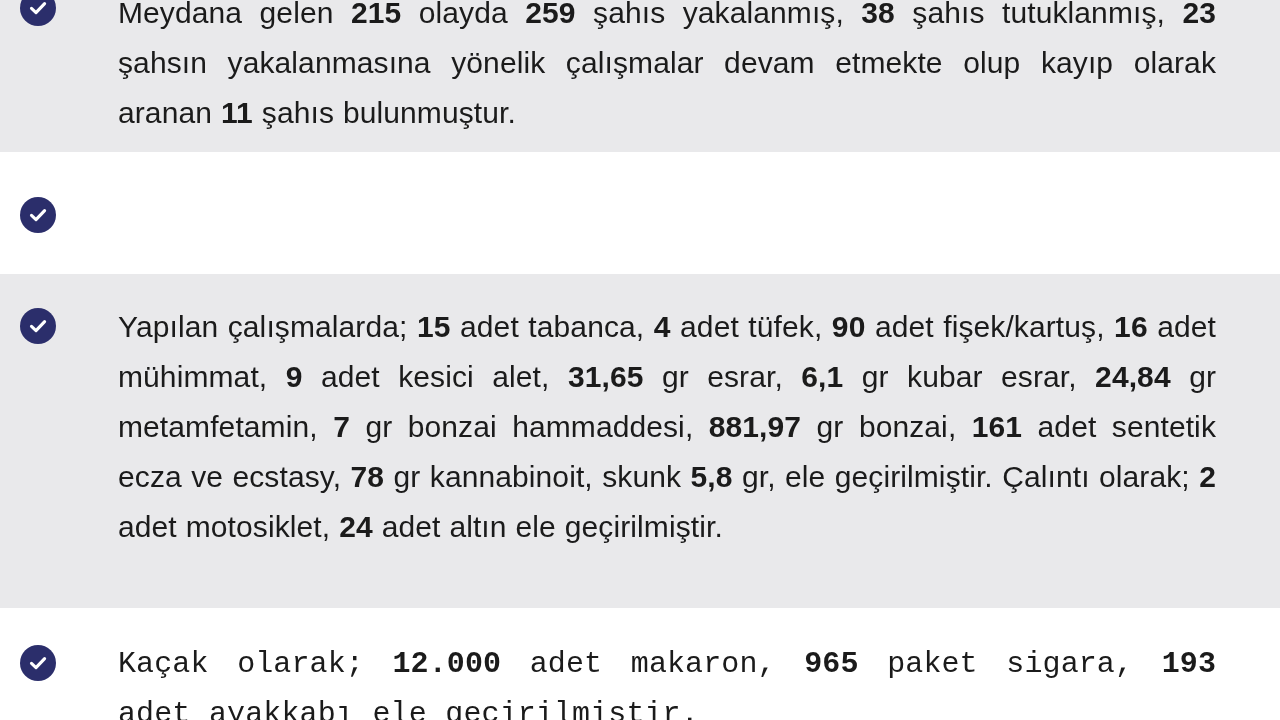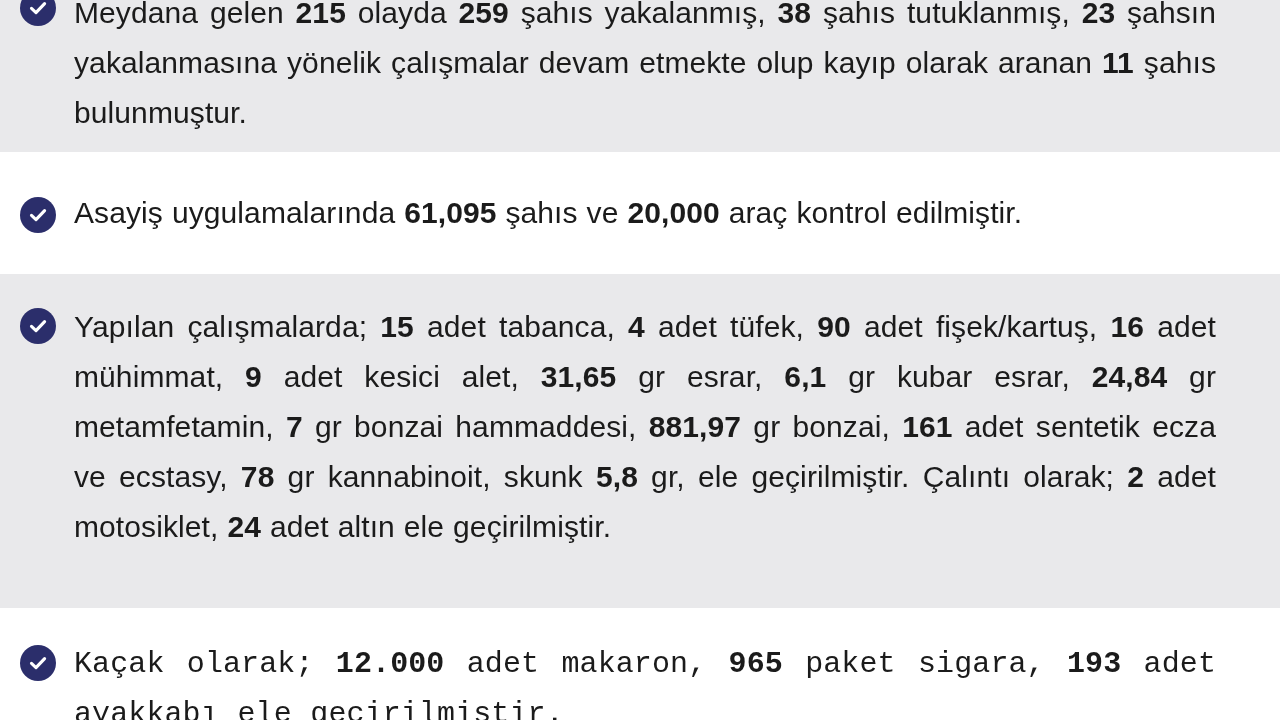--- a/index.html
+++ b/index.html
@@ -17,20 +17,21 @@
     width: 1280px;
     height: 720px;
     position: relative;
     background: #ffffff;
   }
   .block {
     display: flex;
     align-items: flex-start;
     box-sizing: border-box;
     padding: 0 64px 0 20px;
+    gap: 44px;
   }
   .block.shaded {
     background: #e9e9eb;
   }
   .block.plain {
     background: #ffffff;
   }
   .check-icon {
     flex: 0 0 auto;
     width: 36px;
@@ -107,21 +108,20 @@
     </span>
     <div class="block-text">Meydana gelen <b>215</b> olayda <b>259</b> şahıs yakalanmış, <b>38</b> şahıs tutuklanmış, <b>23</b> şahsın yakalanmasına yönelik çalışmalar devam etmekte olup kayıp olarak aranan <b>11</b> şahıs bulunmuştur.</div>
   </div>
 
   <div class="block plain" id="block-2">
     <span class="check-icon">
       <svg width="20" height="20" viewBox="0 0 20 20" aria-hidden="true">
         <path d="M3.5 10.4 L8 14.6 L16.6 5.6" fill="none" stroke="#ffffff" stroke-width="3.1" stroke-linecap="round" stroke-linejoin="round"></path>
       </svg>
     </span>
-    <div class="block-text">Asayiş uygulamalarında <b>61,095</b> şahıs ve <b>20,000</b> araç kontrol edilmiştir.</div>
   </div>
 
   <div class="block shaded" id="block-3">
     <span class="check-icon">
       <svg width="20" height="20" viewBox="0 0 20 20" aria-hidden="true">
         <path d="M3.5 10.4 L8 14.6 L16.6 5.6" fill="none" stroke="#ffffff" stroke-width="3.1" stroke-linecap="round" stroke-linejoin="round"></path>
       </svg>
     </span>
     <div class="block-text">Yapılan çalışmalarda; <b>15</b> adet tabanca, <b>4</b> adet tüfek, <b>90</b> adet fişek/kartuş, <b>16</b> adet mühimmat, <b>9</b> adet kesici alet, <b>31,65</b> gr esrar, <b>6,1</b> gr kubar esrar, <b>24,84</b> gr metamfetamin, <b>7</b> gr bonzai hammaddesi, <b>881,97</b> gr bonzai, <b>161</b> adet sentetik ecza ve ecstasy, <b>78</b> gr kannabinoit, skunk <b>5,8</b> gr, ele geçirilmiştir. Çalıntı olarak; <b>2</b> adet motosiklet, <b>24</b> adet altın ele geçirilmiştir.</div>
   </div>

